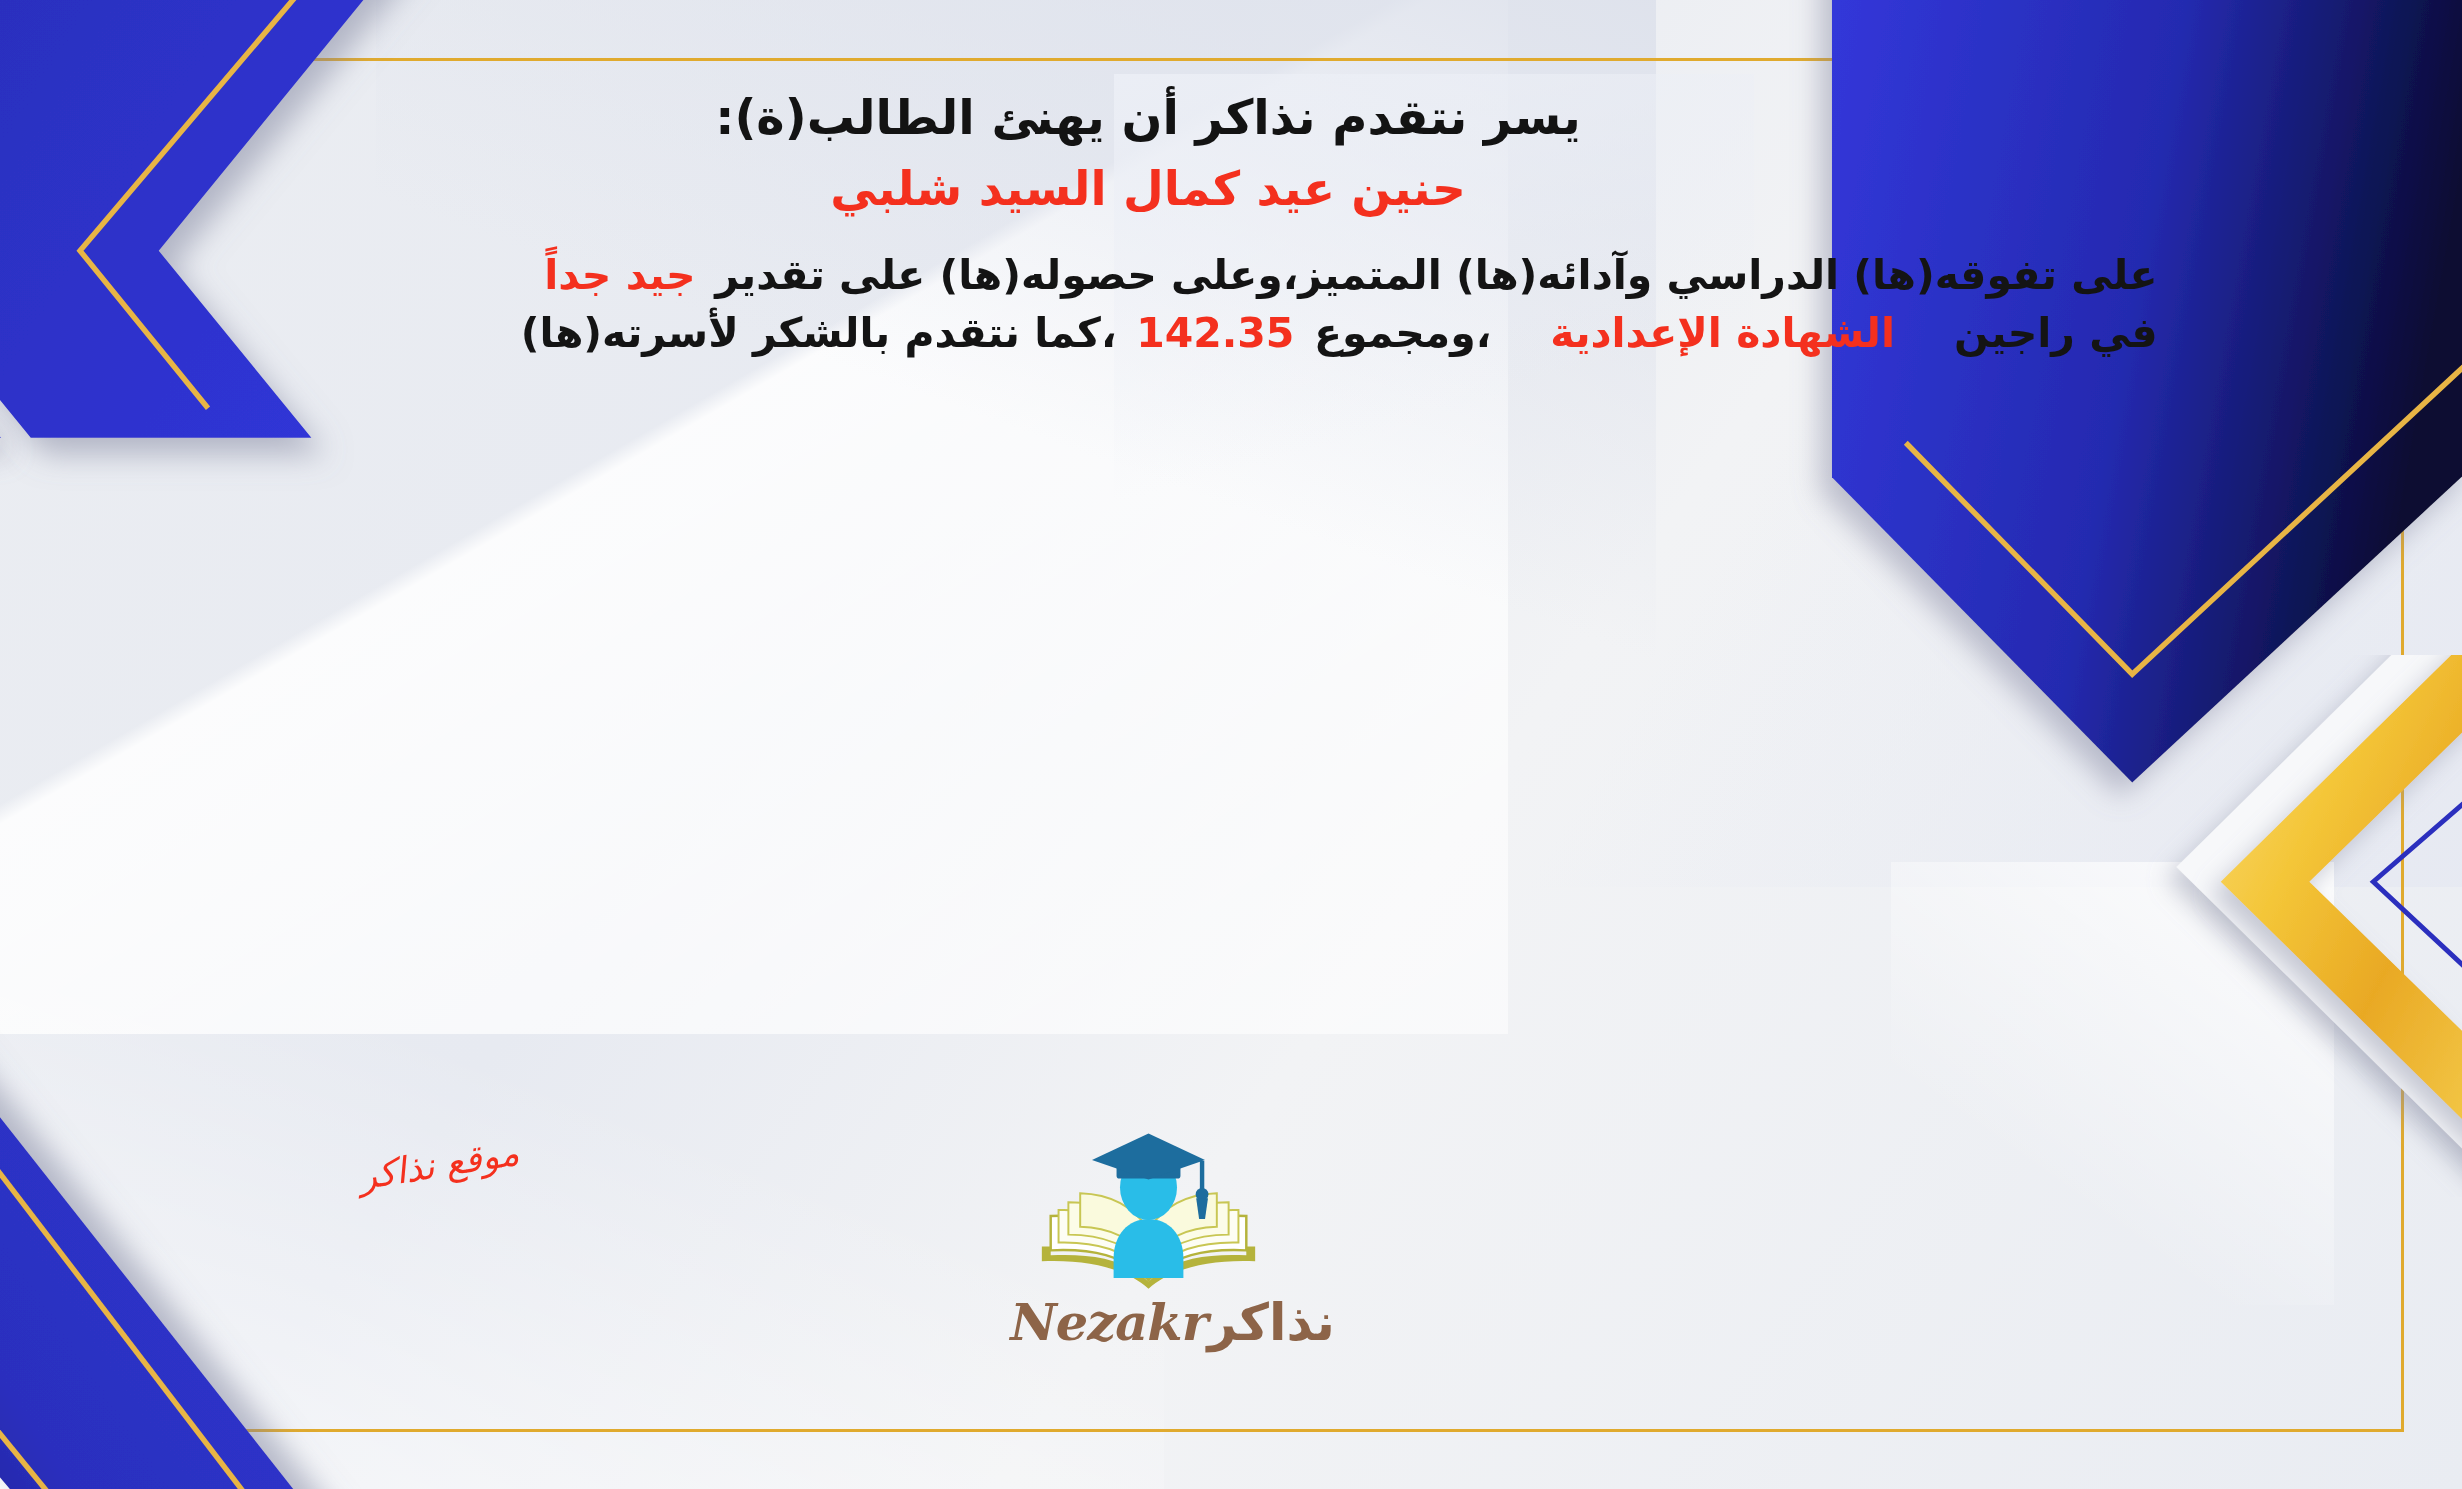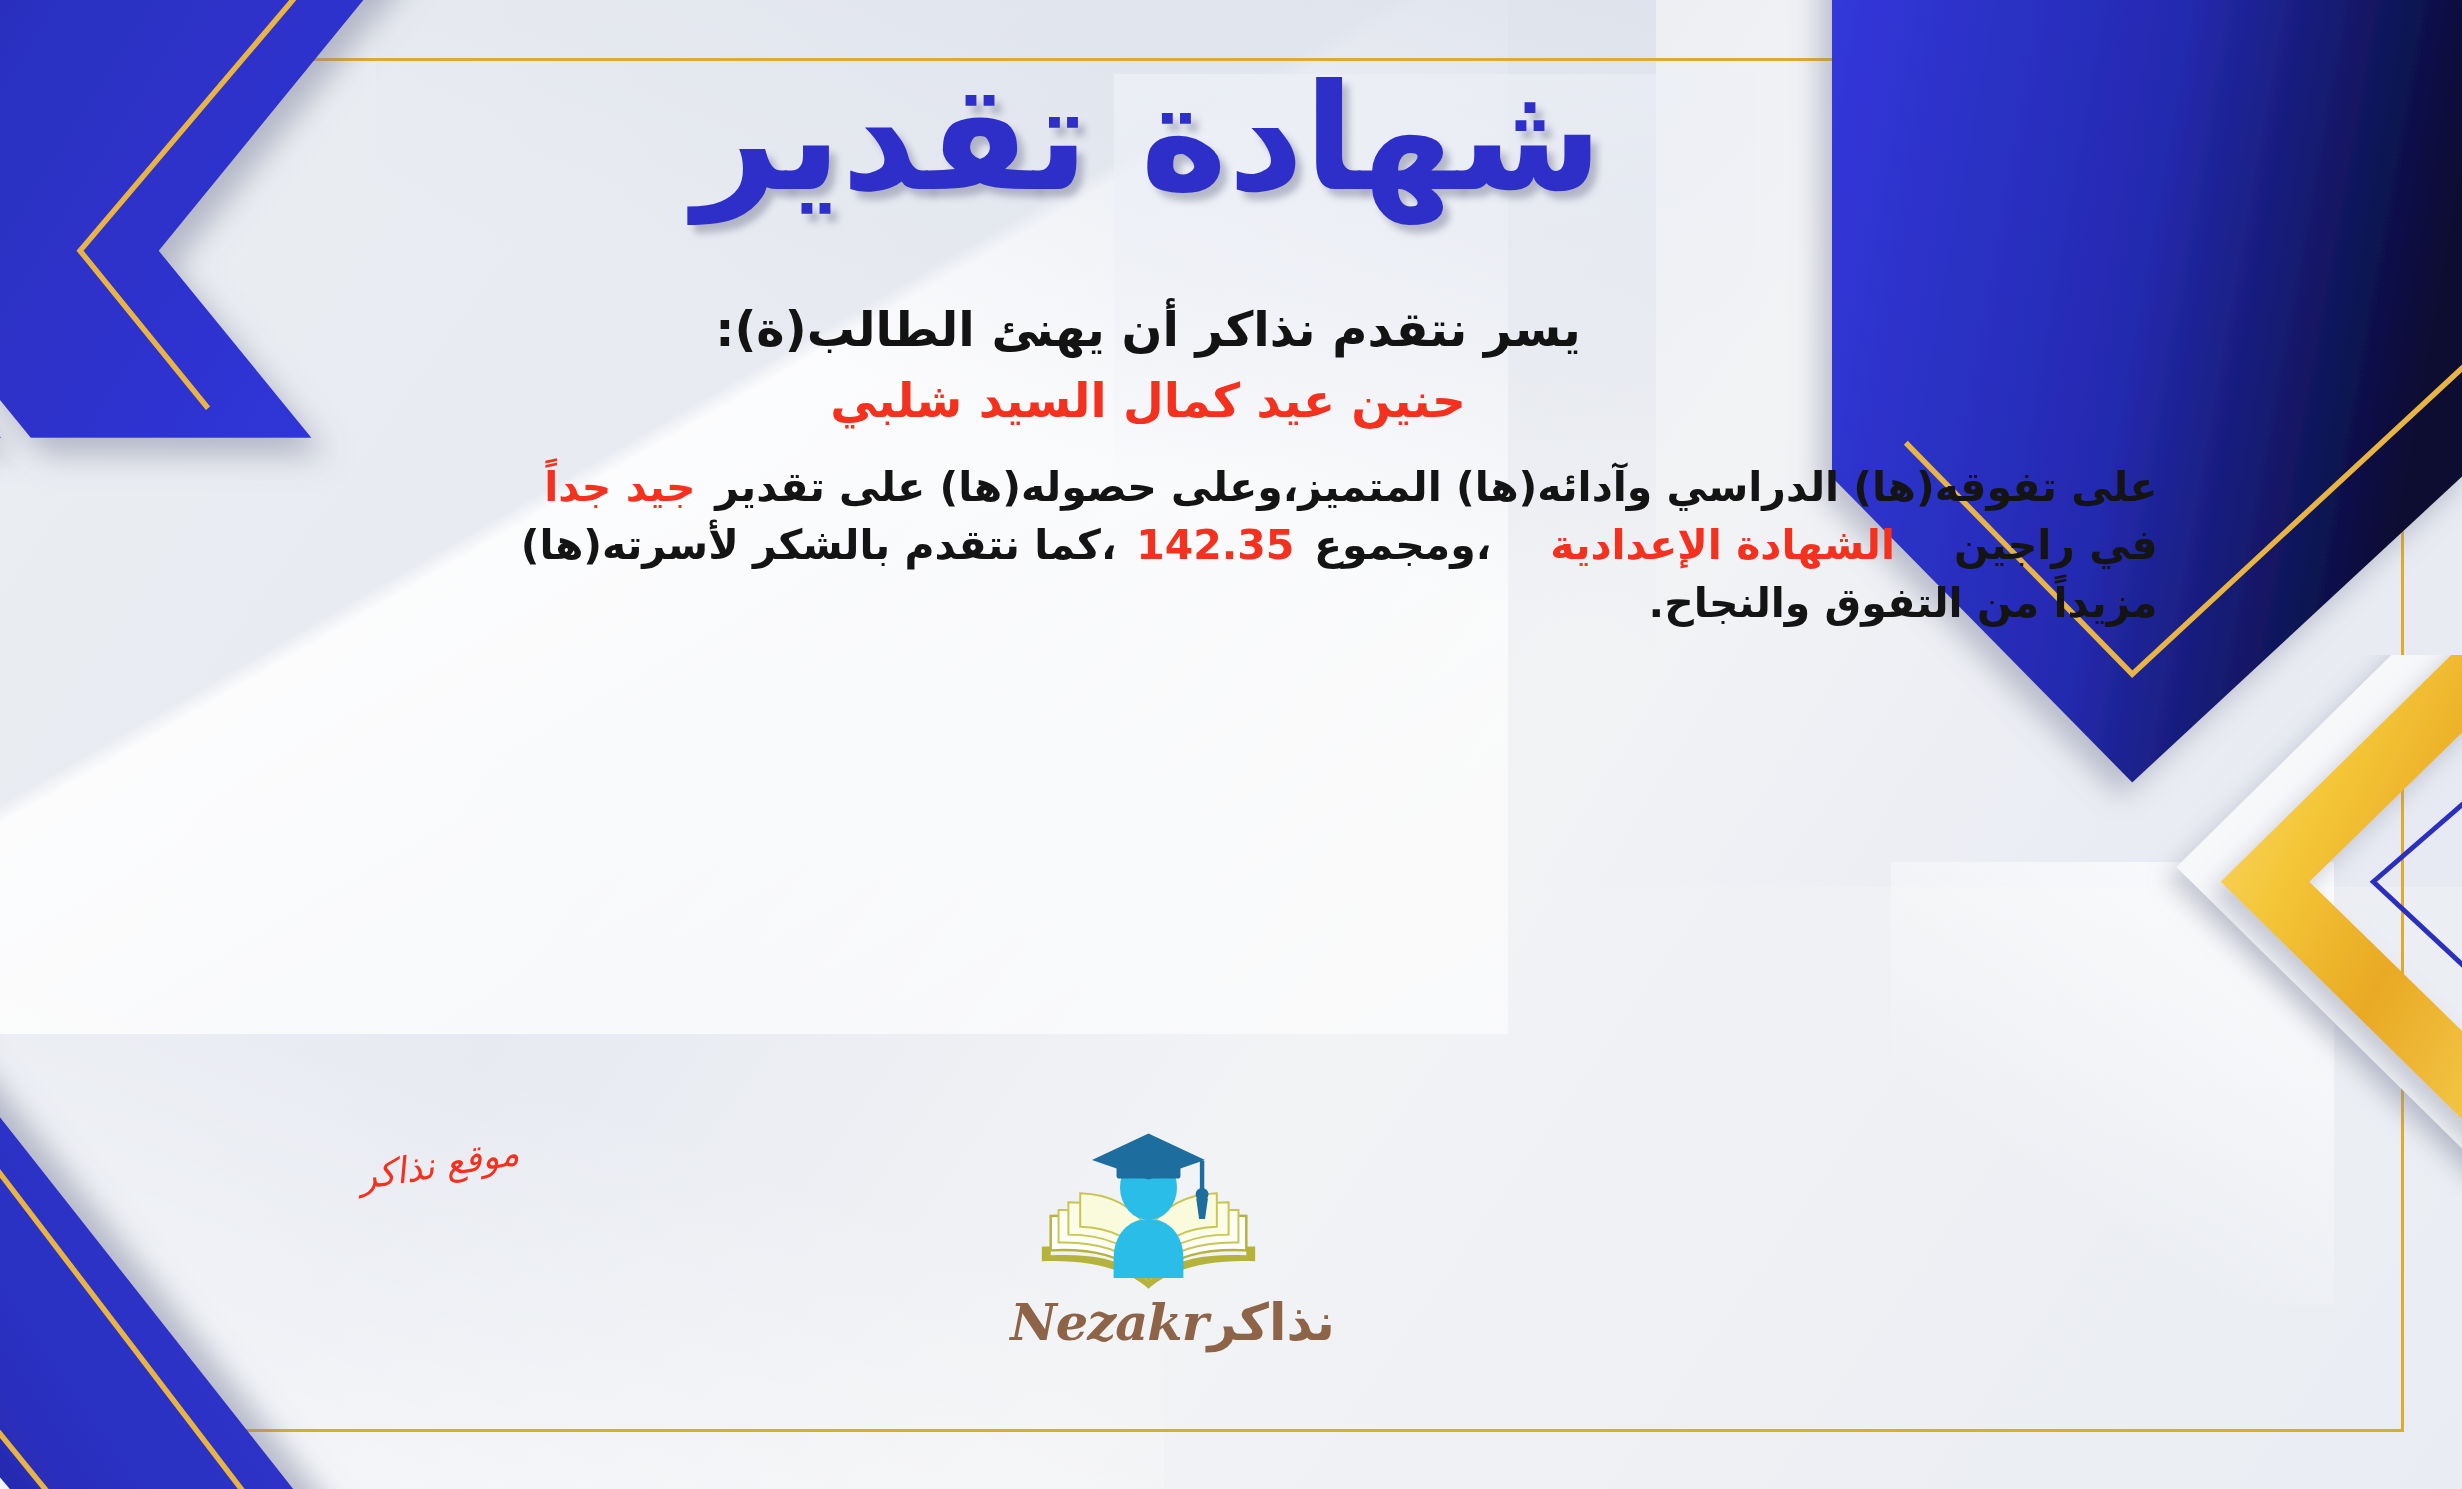--- a/index.html
+++ b/index.html
@@ -266,38 +266,36 @@
       <path d="M212,180 L900,1080" fill="none" stroke="#e8b545" stroke-width="11"></path>
       <path d="M212,180 L-300,820" fill="none" stroke="#e8b545" stroke-width="11"></path>
 
       <path d="M210,720 L700,1320" fill="none" stroke="#e8b545" stroke-width="11"></path>
       <path d="M210,720 L-280,1320" fill="none" stroke="#e8b545" stroke-width="11"></path>
     </svg>
   </div>
 
   <div class="content">
 
-    <div class="title">شهادة تقدير</div>
 
     <div class="greeting">يسر نتقدم نذاكر أن يهنئ الطالب(ة):</div>
 
     <div class="student-name">حنين عيد كمال السيد شلبي</div>
 
     <div class="body-block">
 
       <div class="body-line">
         <span>على تفوقه(ها) الدراسي وآدائه(ها) المتميز،وعلى حصوله(ها) على تقدير</span><span class="gap-sm"></span><span class="red">جيد جداً</span>
       </div>
 
       <div class="body-line">
         <span>في راجين</span><span class="gap-md"></span><span class="red">الشهادة الإعدادية</span><span class="gap-md"></span><span>،ومجموع</span><span class="gap-sm"></span><span class="red">142.35</span><span class="gap-sm"></span><span>،كما نتقدم بالشكر لأسرته(ها)</span>
       </div>
 
 
-      <div class="body-line">مزيداً من التفوق والنجاح.</div>
     </div>
   </div>
 
   <div class="footer">
 
     <div class="sign-block">
       <div class="sign-mark">موقع نذاكر</div>
     </div>
 
     <div class="logo-block">

